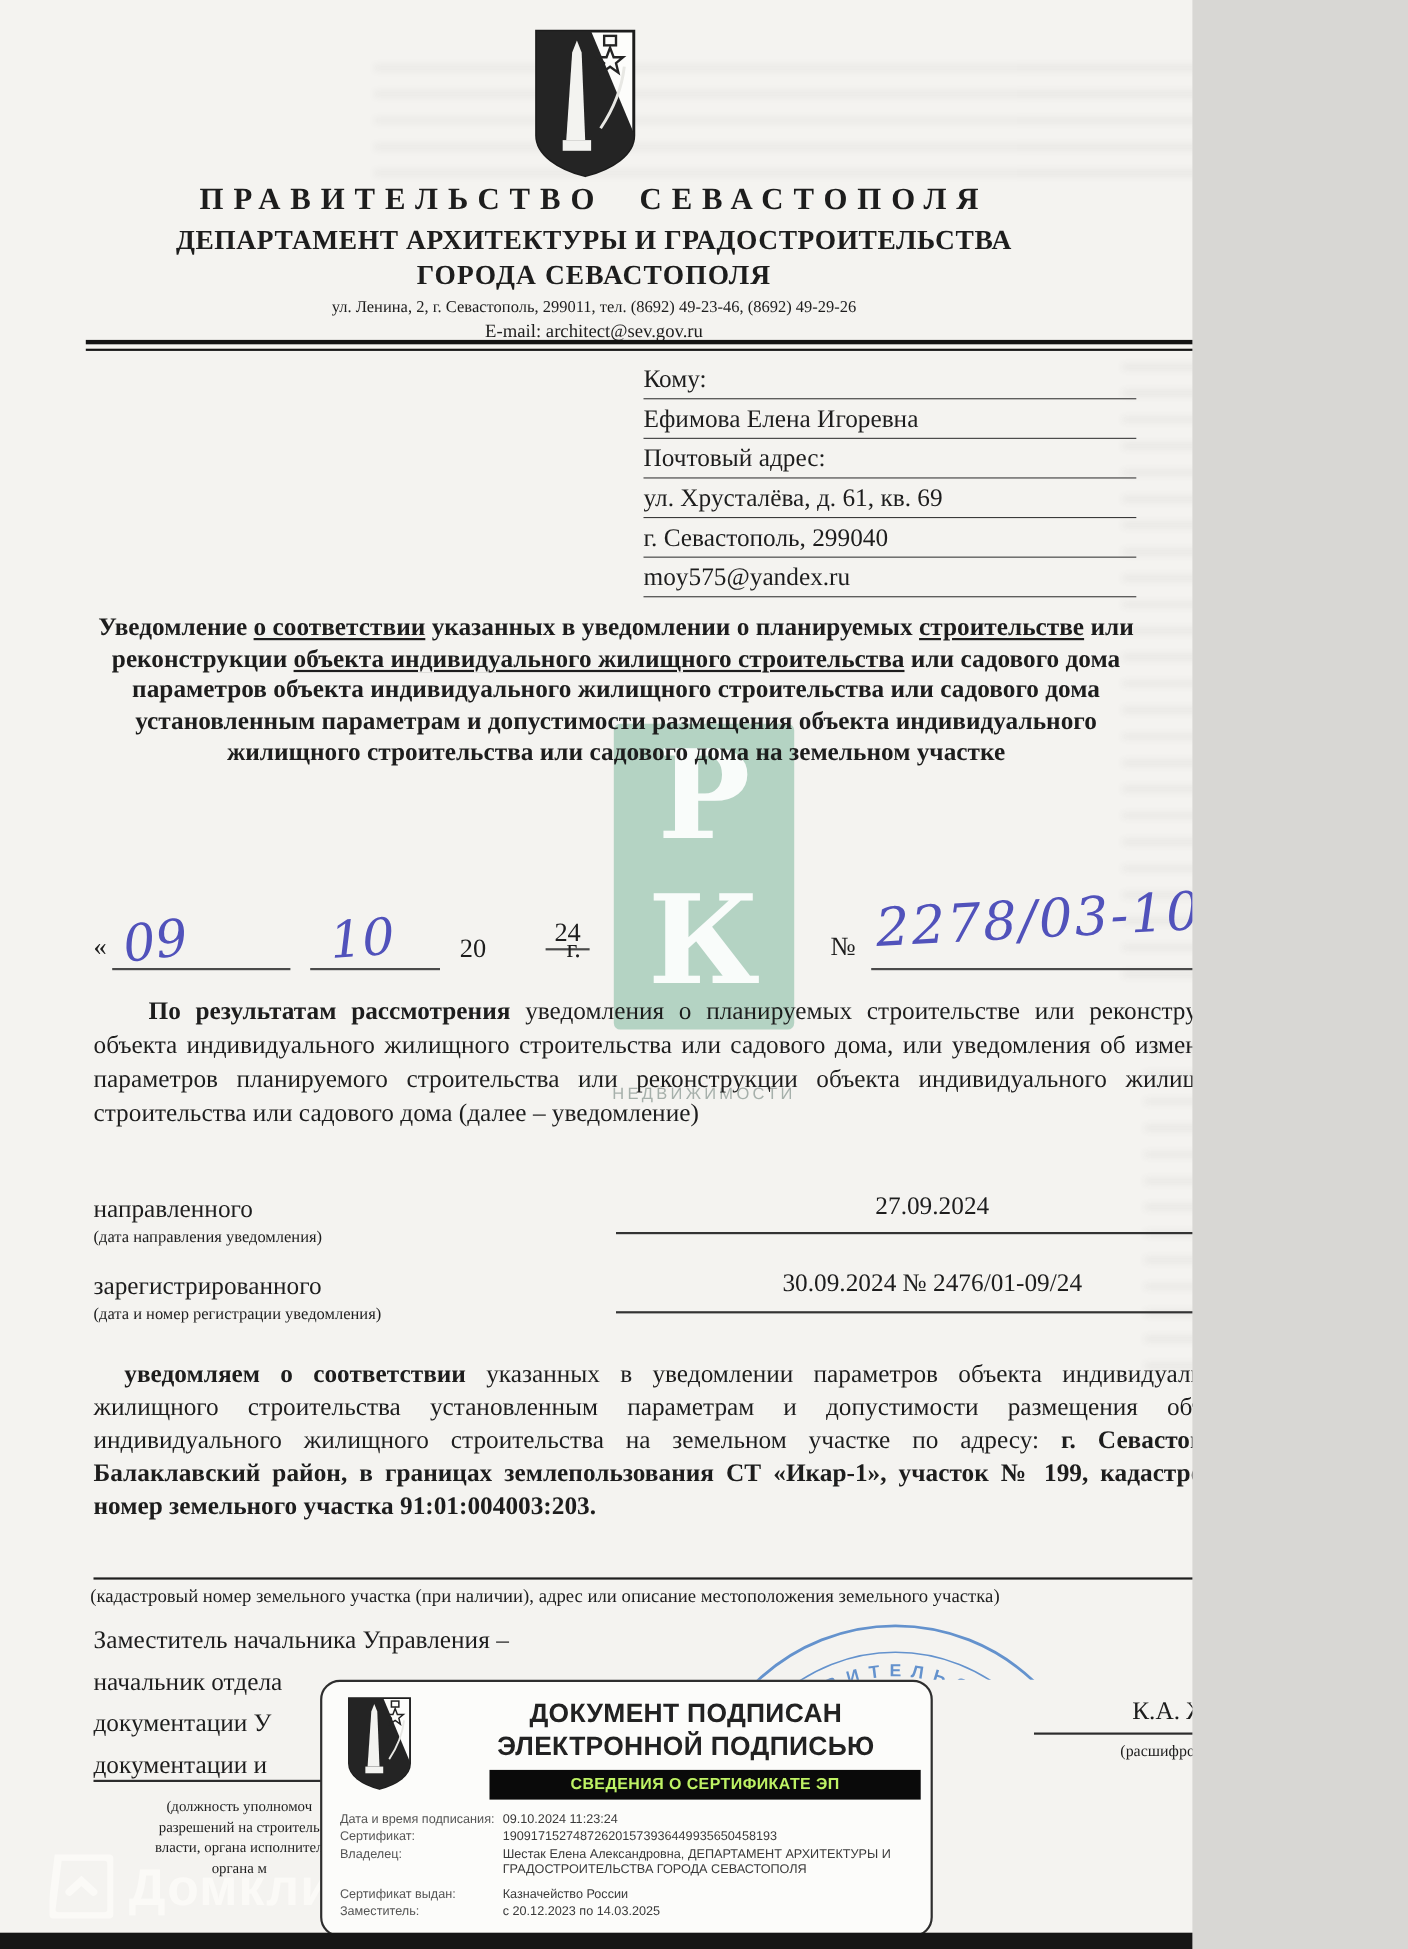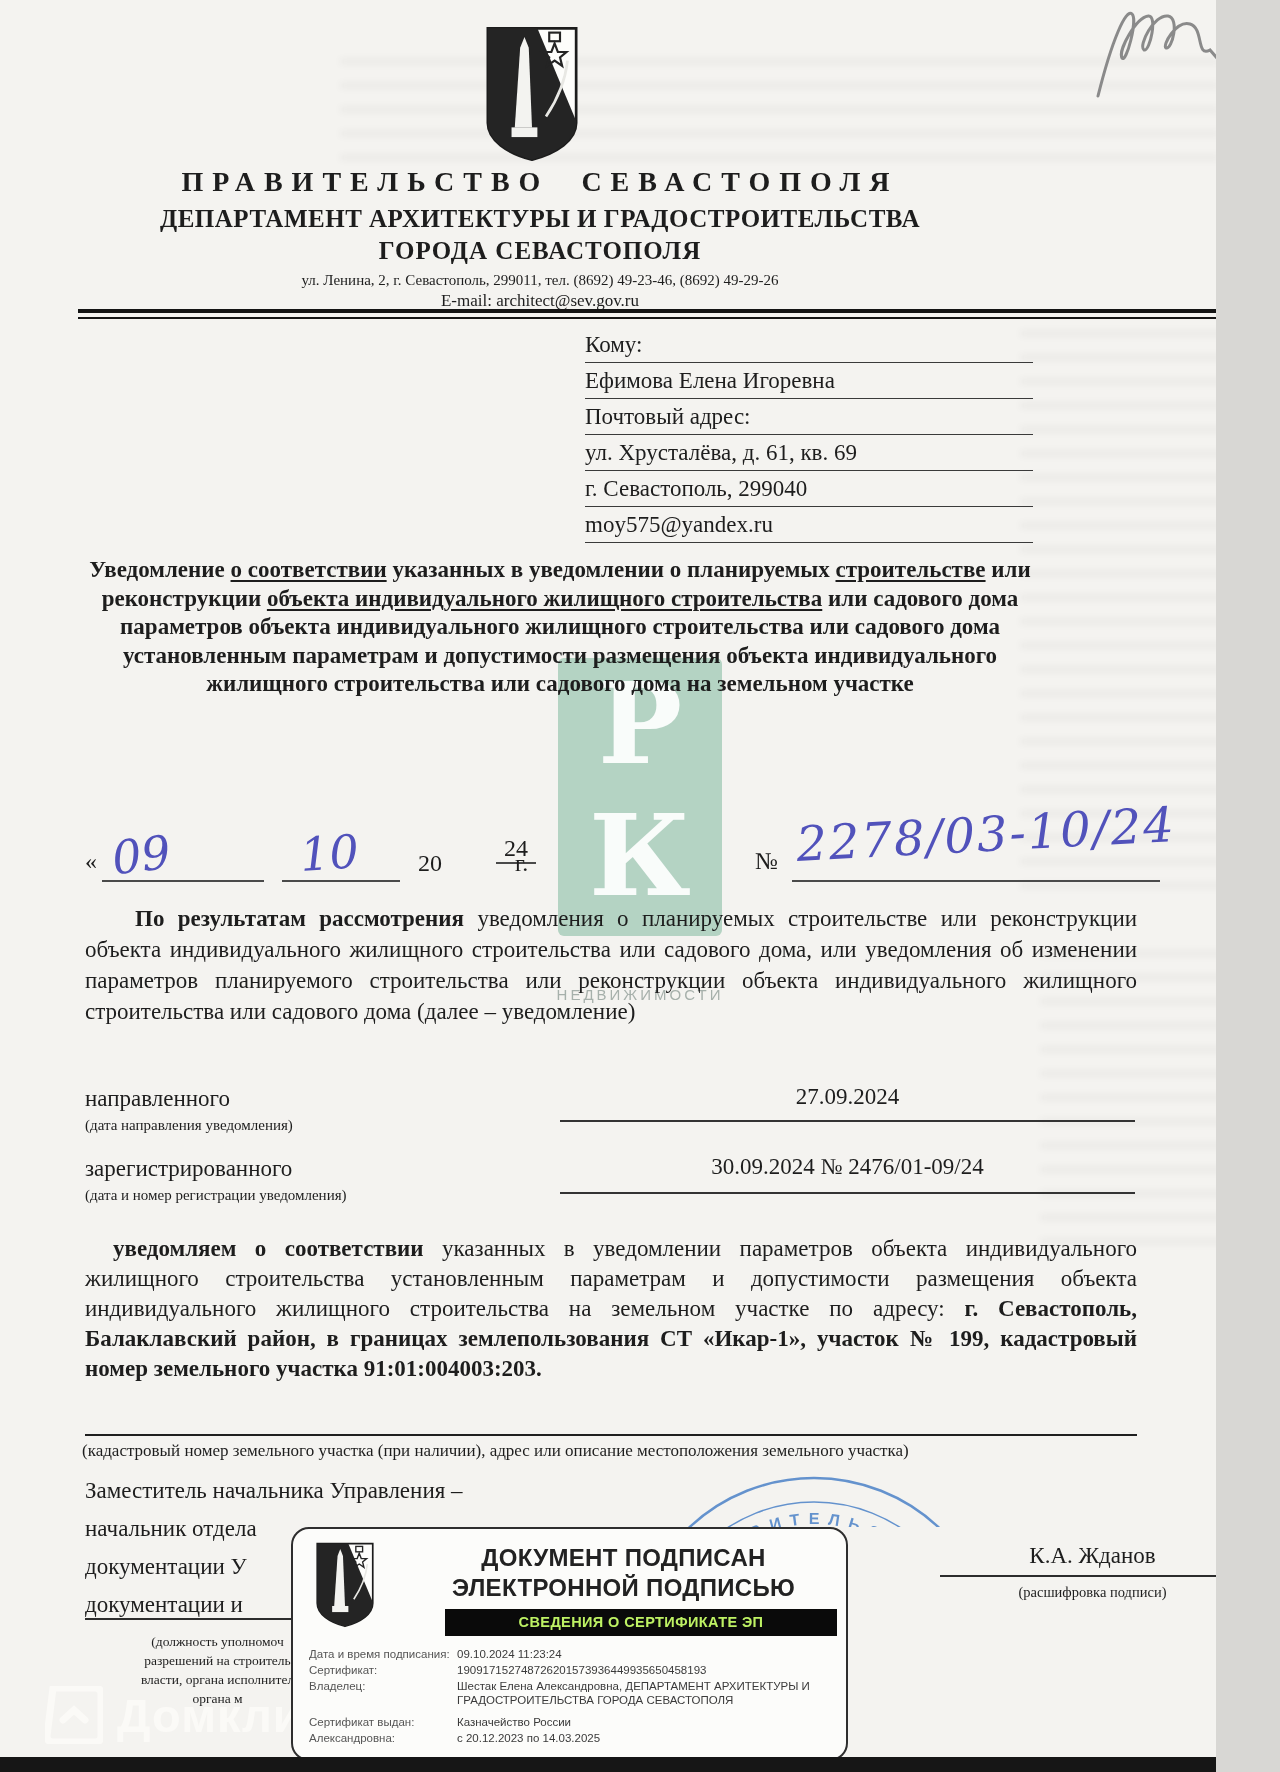--- a/index.html
+++ b/index.html
@@ -1,16 +1,16 @@
 <!DOCTYPE html>
 <html><head>
 <meta charset="utf-8">
 <style>
   html,body{margin:0;padding:0;background:#d8d7d4;}
-  #canvas{position:relative;width:1216px;height:1772px;background:#f4f3f0;overflow:hidden;
+  #canvas{position:relative;width:1084px;height:1772px;background:#f4f3f0;overflow:hidden;
           font-family:"Liberation Serif", serif;color:#1d1d1d;}
   .abs{position:absolute;}
   
   .smudge{background:repeating-linear-gradient(180deg, rgba(110,110,110,.14) 0 7px, transparent 7px 24px);
           filter:blur(3px);opacity:.45;z-index:0;}
   
   #right-strip{left:1247px;top:0;width:33px;height:1772px;background:#38383a;z-index:12;}
   #bottom-bar{left:0;top:1757px;width:1280px;height:15px;background:#161616;z-index:11;}
   
   #coat-top{left:478px;top:24px;width:108px;height:140px;z-index:2;}
@@ -214,21 +214,21 @@
     <div class="cert-row" style="top:134px;">
       <span class="lbl">Сертификат:</span><span class="val">190917152748726201573936449935650458193</span>
     </div>
     <div class="cert-row" style="top:150px;">
       <span class="lbl">Владелец:</span><span class="val">Шестак Елена Александровна, ДЕПАРТАМЕНТ АРХИТЕКТУРЫ И ГРАДОСТРОИТЕЛЬСТВА ГОРОДА СЕВАСТОПОЛЯ</span>
     </div>
     <div class="cert-row" style="top:186px;">
       <span class="lbl">Сертификат выдан:</span><span class="val">Казначейство России</span>
     </div>
     <div class="cert-row" style="top:202px;">
-      <span class="lbl">Александровна:</span><span class="val">с 20.12.2023 по 14.03.2025</span>
+      <span class="lbl">Заместитель:</span><span class="val">с 20.12.2023 по 14.03.2025</span>
     </div>
   </div>
 
   <div id="domklik" class="abs">
     <svg width="58" height="58" viewBox="0 0 58 58">
       <path d="M8,2 H50 C54,2 56,4 56,8 V50 C56,54 54,56 50,56 H8 C4,56 2,54 2,50 Z" fill="none" stroke="#fbfaf7" stroke-width="7"></path>
       <path d="M18,34 L29,24 L40,34" fill="none" stroke="#fbfaf7" stroke-width="7" stroke-linecap="round"></path>
     </svg>
     <span id="domklik-label">Домклик</span>
   </div>

